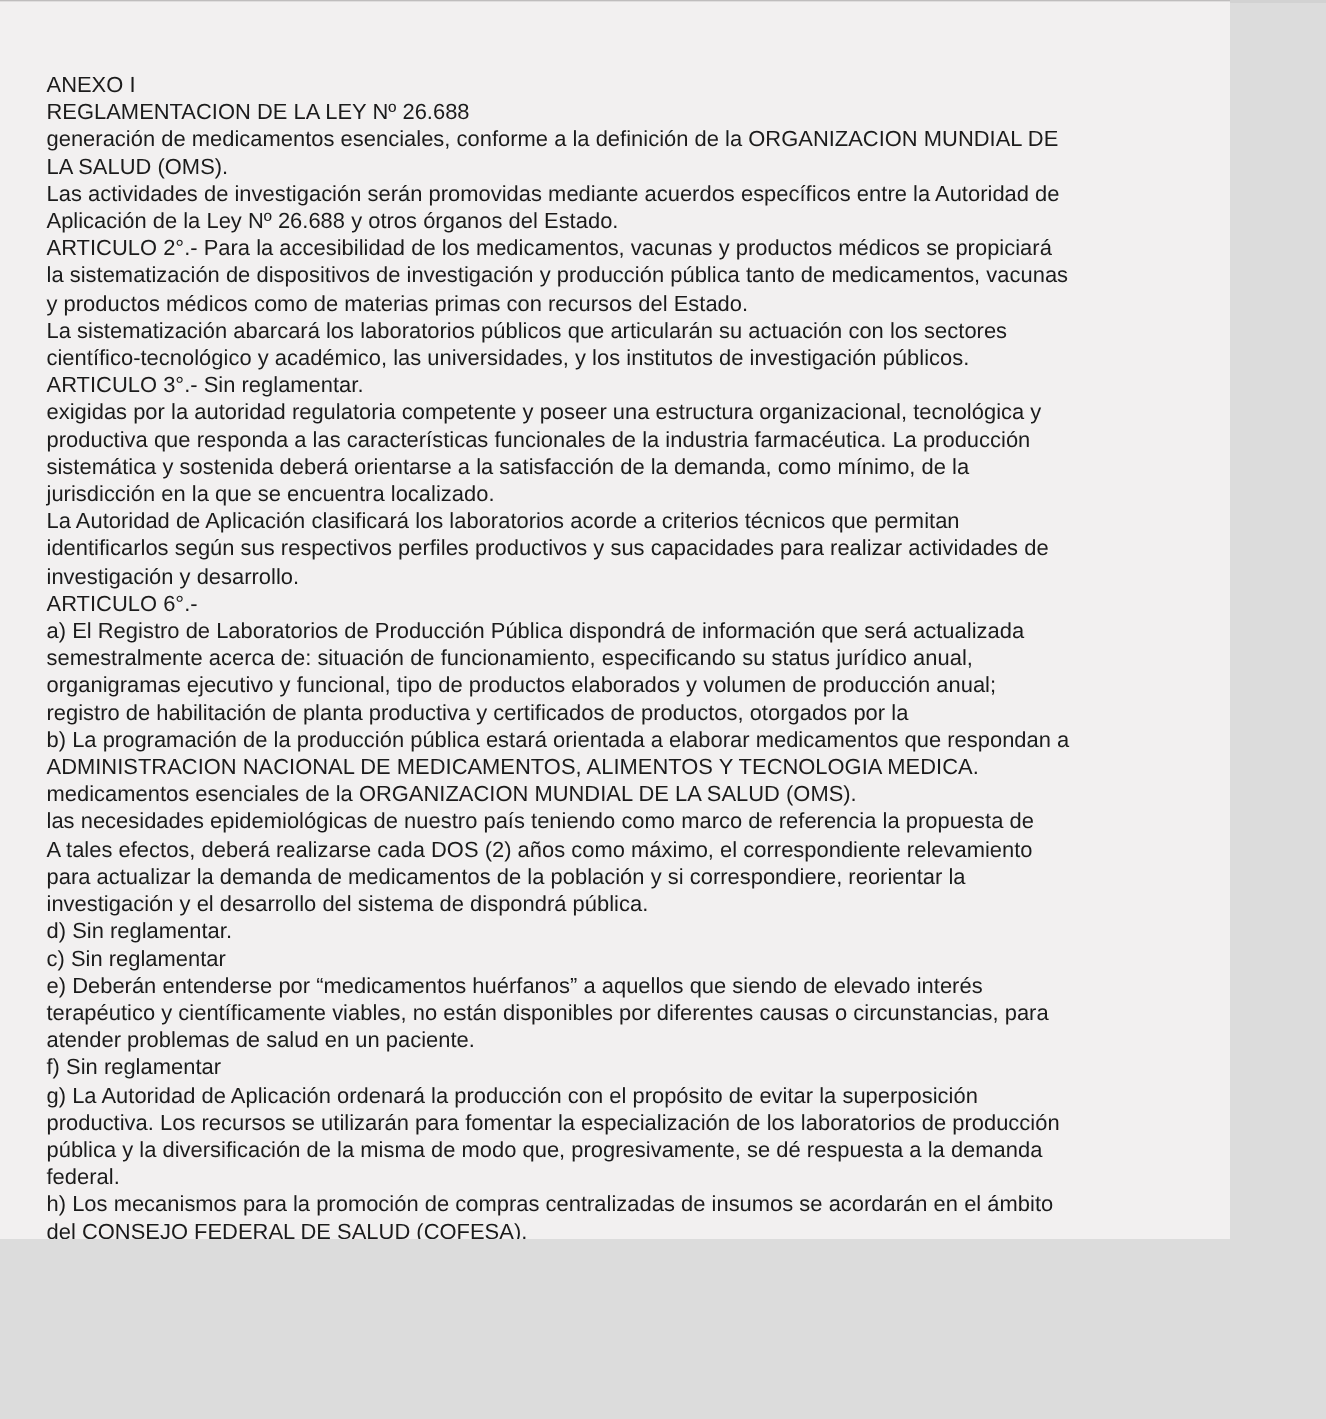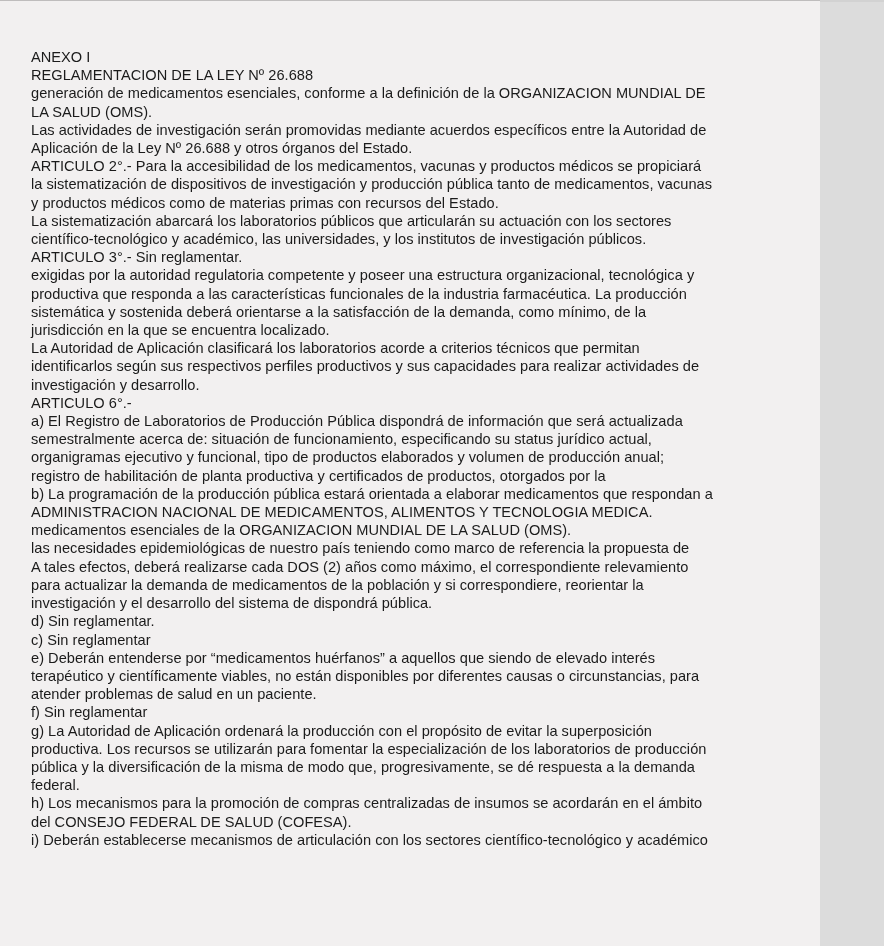--- a/index.html
+++ b/index.html
@@ -9,21 +9,21 @@
   }
   body {
     width: 884px;
     height: 946px;
     overflow: hidden;
     font-family: "Liberation Sans", sans-serif;
   }
   .viewport {
     position: relative;
     width: 884px;
-    height: 946px;
+    height: 826px;
     background: #DCDCDC;
     overflow: hidden;
   }
   .top-rule {
     position: absolute;
     top: 0;
     left: 0;
     width: 820px;
     height: 1px;
     background: #BFBDBD;
@@ -106,21 +106,21 @@
       <p class="doc-line">ARTICULO 3°.- Sin reglamentar.</p>
       <p class="doc-line">exigidas por la autoridad regulatoria competente y poseer una estructura organizacional, tecnológica y</p>
       <p class="doc-line">productiva que responda a las características funcionales de la industria farmacéutica. La producción</p>
       <p class="doc-line">sistemática y sostenida deberá orientarse a la satisfacción de la demanda, como mínimo, de la</p>
       <p class="doc-line">jurisdicción en la que se encuentra localizado.</p>
       <p class="doc-line">La Autoridad de Aplicación clasificará los laboratorios acorde a criterios técnicos que permitan</p>
       <p class="doc-line">identificarlos según sus respectivos perfiles productivos y sus capacidades para realizar actividades de</p>
       <p class="doc-line">investigación y desarrollo.</p>
       <p class="doc-line">ARTICULO 6°.-</p>
       <p class="doc-line">a) El Registro de Laboratorios de Producción Pública dispondrá de información que será actualizada</p>
-      <p class="doc-line">semestralmente acerca de: situación de funcionamiento, especificando su status jurídico actual,</p>
+      <p class="doc-line">semestralmente acerca de: situación de funcionamiento, especificando su status jurídico anual,</p>
       <p class="doc-line">organigramas ejecutivo y funcional, tipo de productos elaborados y volumen de producción anual;</p>
       <p class="doc-line">registro de habilitación de planta productiva y certificados de productos, otorgados por la</p>
       <p class="doc-line">b) La programación de la producción pública estará orientada a elaborar medicamentos que respondan a</p>
       <p class="doc-line">ADMINISTRACION NACIONAL DE MEDICAMENTOS, ALIMENTOS Y TECNOLOGIA MEDICA.</p>
       <p class="doc-line">medicamentos esenciales de la ORGANIZACION MUNDIAL DE LA SALUD (OMS).</p>
       <p class="doc-line">las necesidades epidemiológicas de nuestro país teniendo como marco de referencia la propuesta de</p>
       <p class="doc-line">A tales efectos, deberá realizarse cada DOS (2) años como máximo, el correspondiente relevamiento</p>
       <p class="doc-line">para actualizar la demanda de medicamentos de la población y si correspondiere, reorientar la</p>
       <p class="doc-line">investigación y el desarrollo del sistema de dispondrá pública.</p>
       <p class="doc-line">d) Sin reglamentar.</p>

